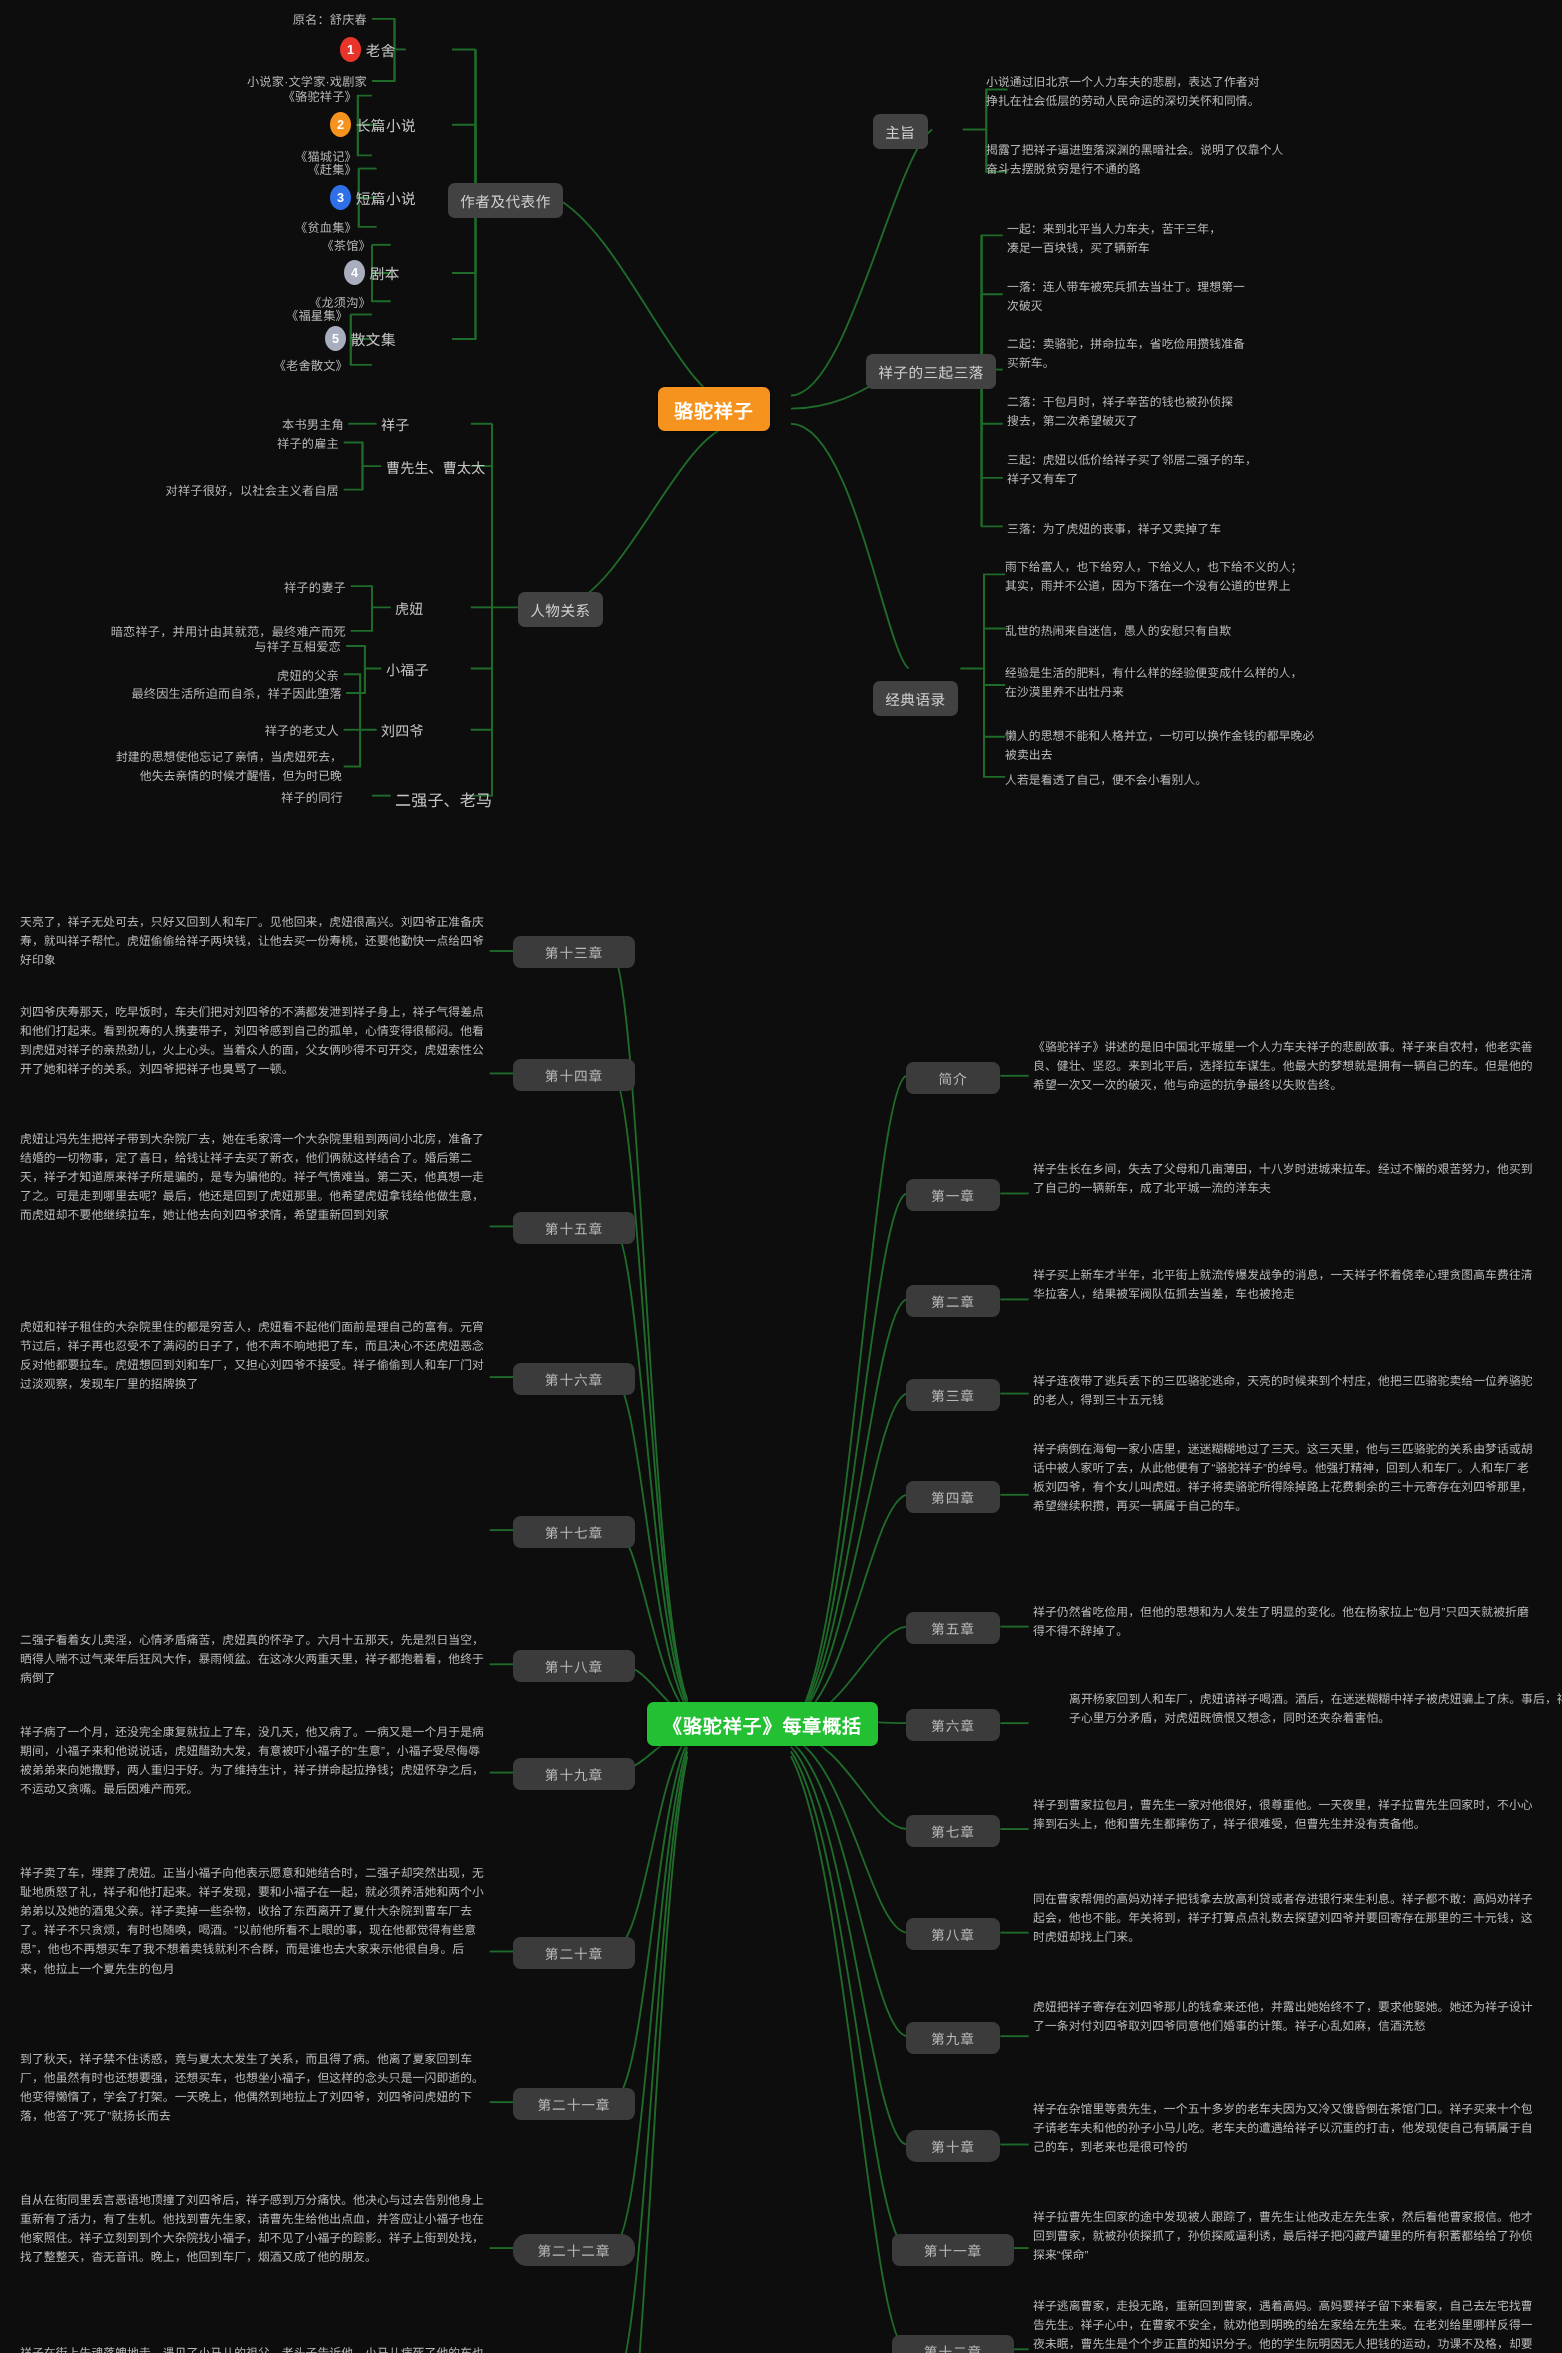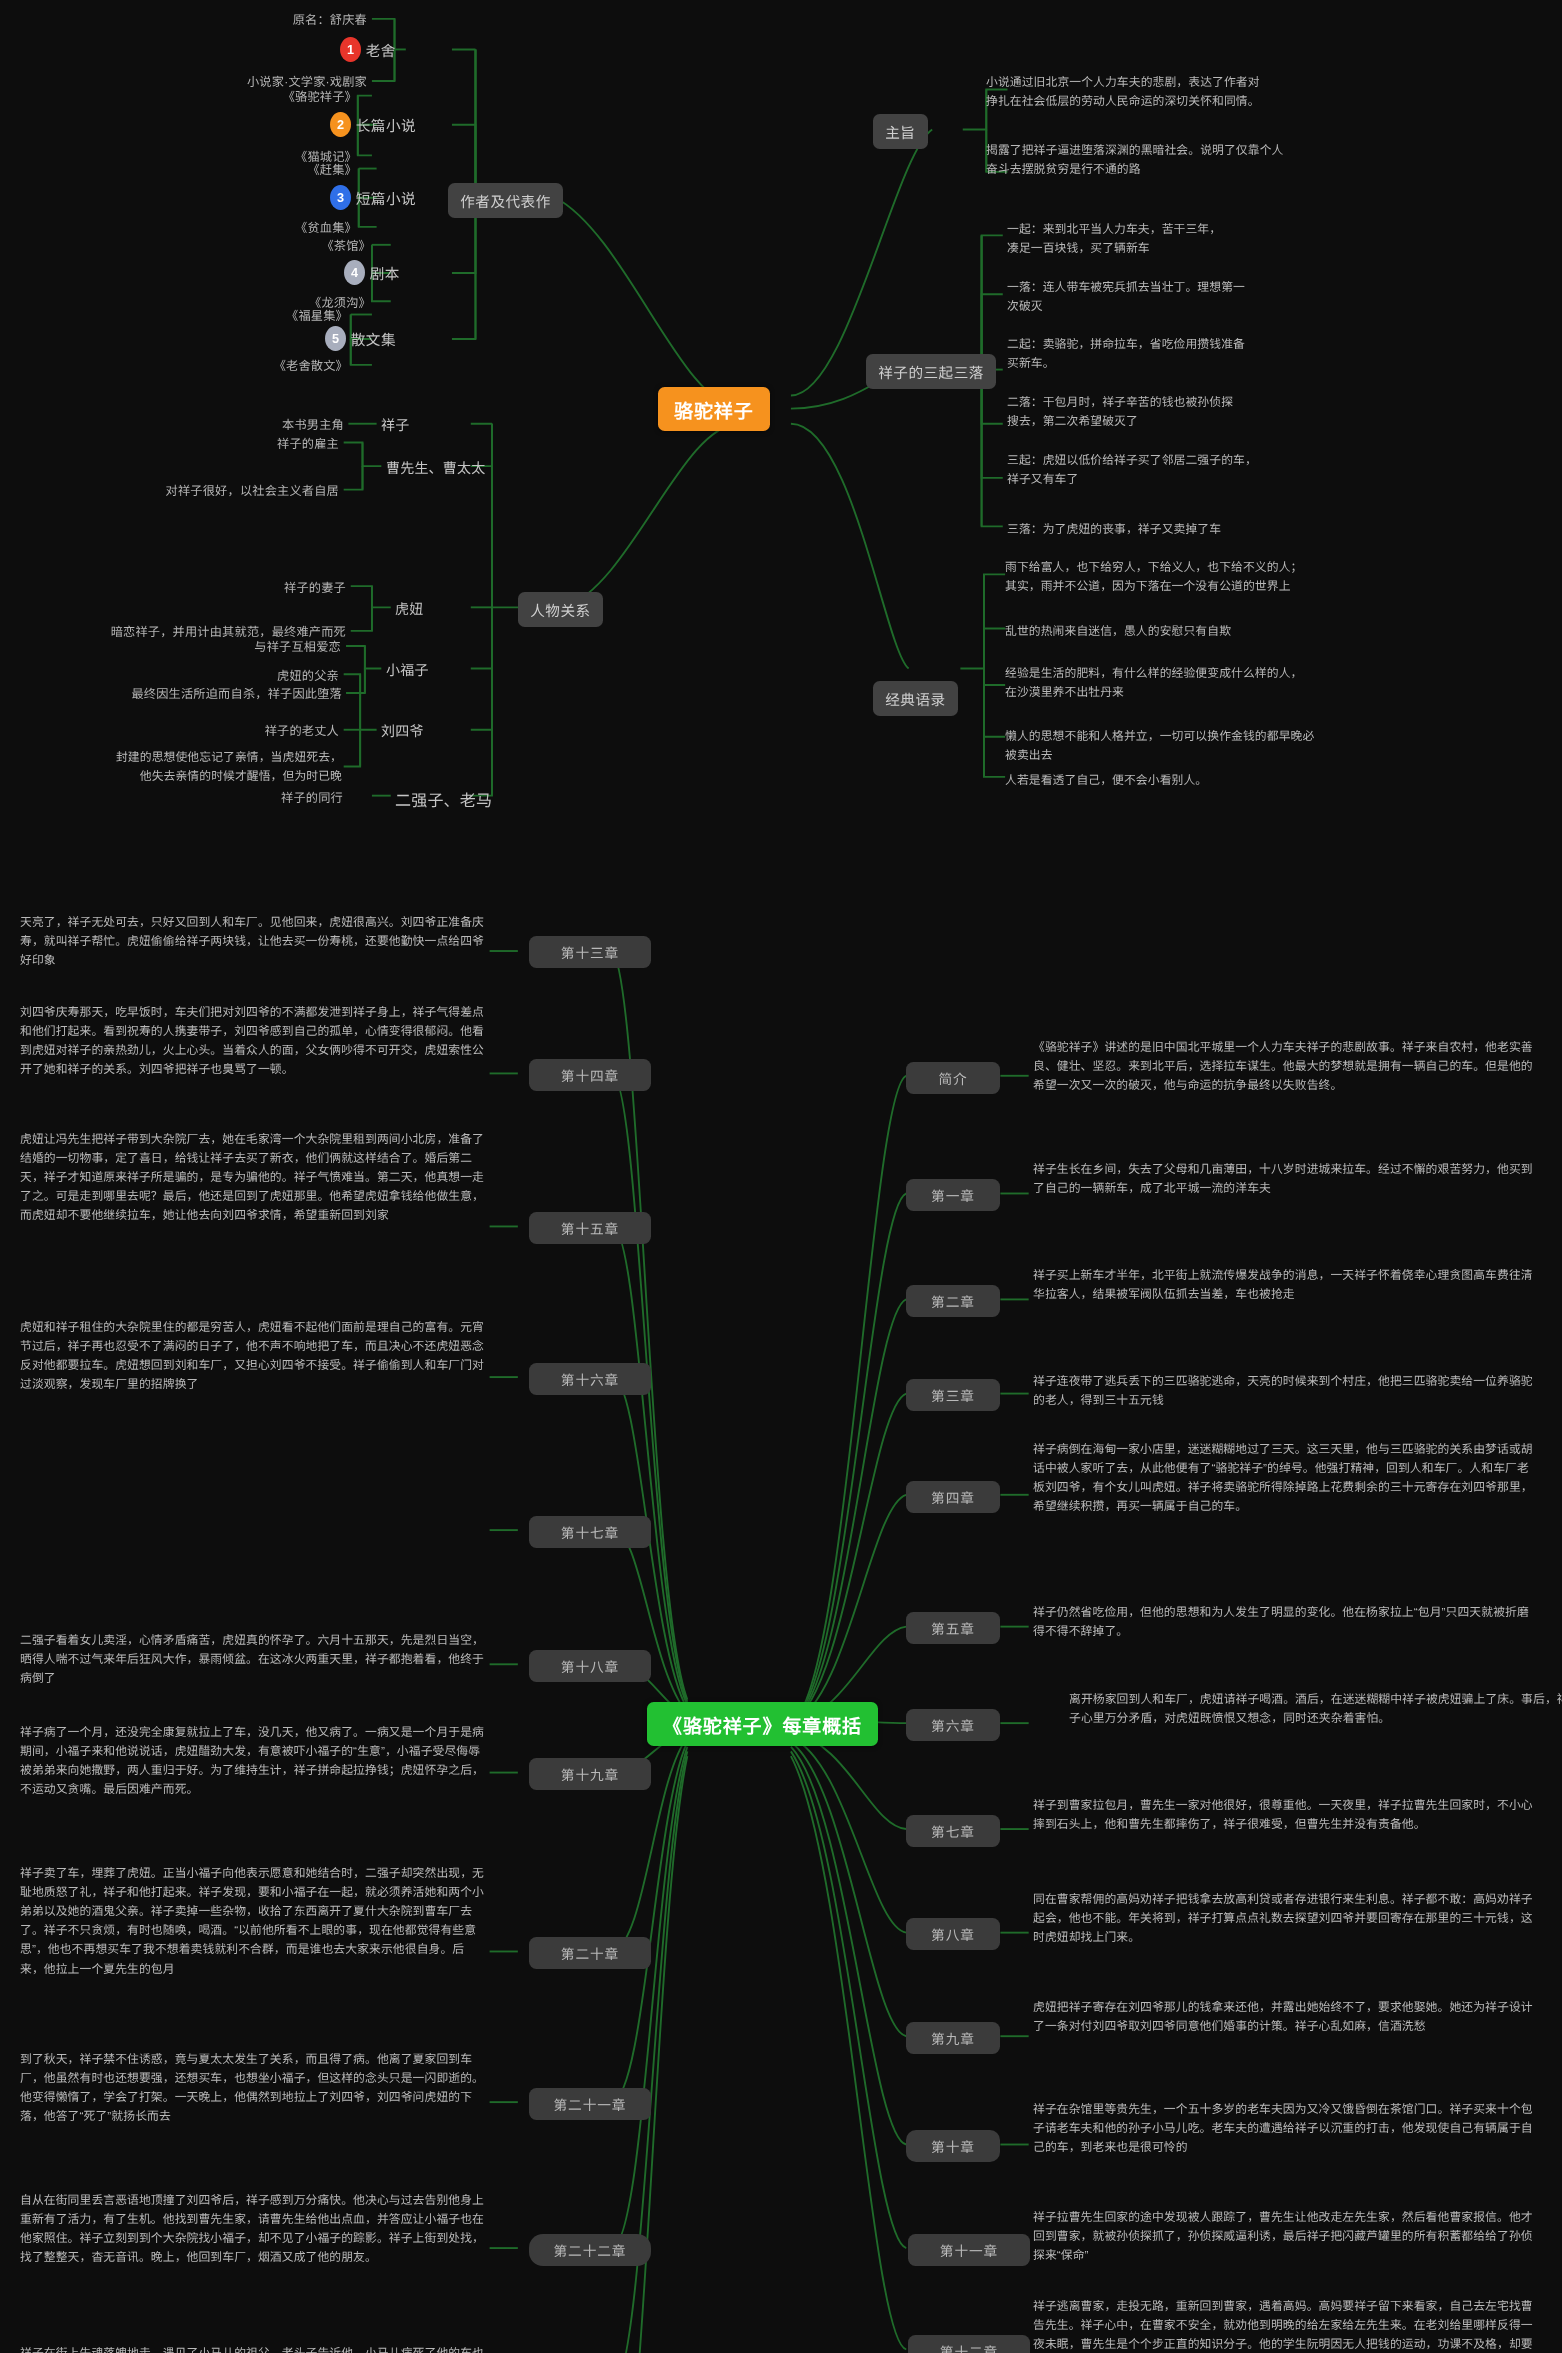--- a/index.html
+++ b/index.html
@@ -27,21 +27,21 @@
   .branch {
     background:#424242; color:#cfcfcf; border-radius:6.6px;
     font-size:14.6px; padding:7px 12.2px; text-align:center;
     letter-spacing:0.5px;
   }
   .chapter {
     background:#3b3b3b; color:#b9b9b9; border-radius:7.5px;
     font-size:13.7px; padding:6.1px 0; text-align:center; width:94px;
     letter-spacing:0.9px;
   }
-  .chapter.wide { width:122px;margin-left:16px; }
+  .chapter.wide { width:122px; }
 
   
   .numnode { position:absolute; display:flex; align-items:center; white-space:nowrap; }
   .numnode .bullet {
     width:21px; height:25.4px; border-radius:50%;
     display:flex; align-items:center; justify-content:center;
     color:#fff; font-size:12.7px; font-weight:bold; margin-right:4.7px;
     flex:0 0 auto;
   }
   .numnode .nlabel { font-size:14.6px; color:#c5c5c5; letter-spacing:0.5px; }

